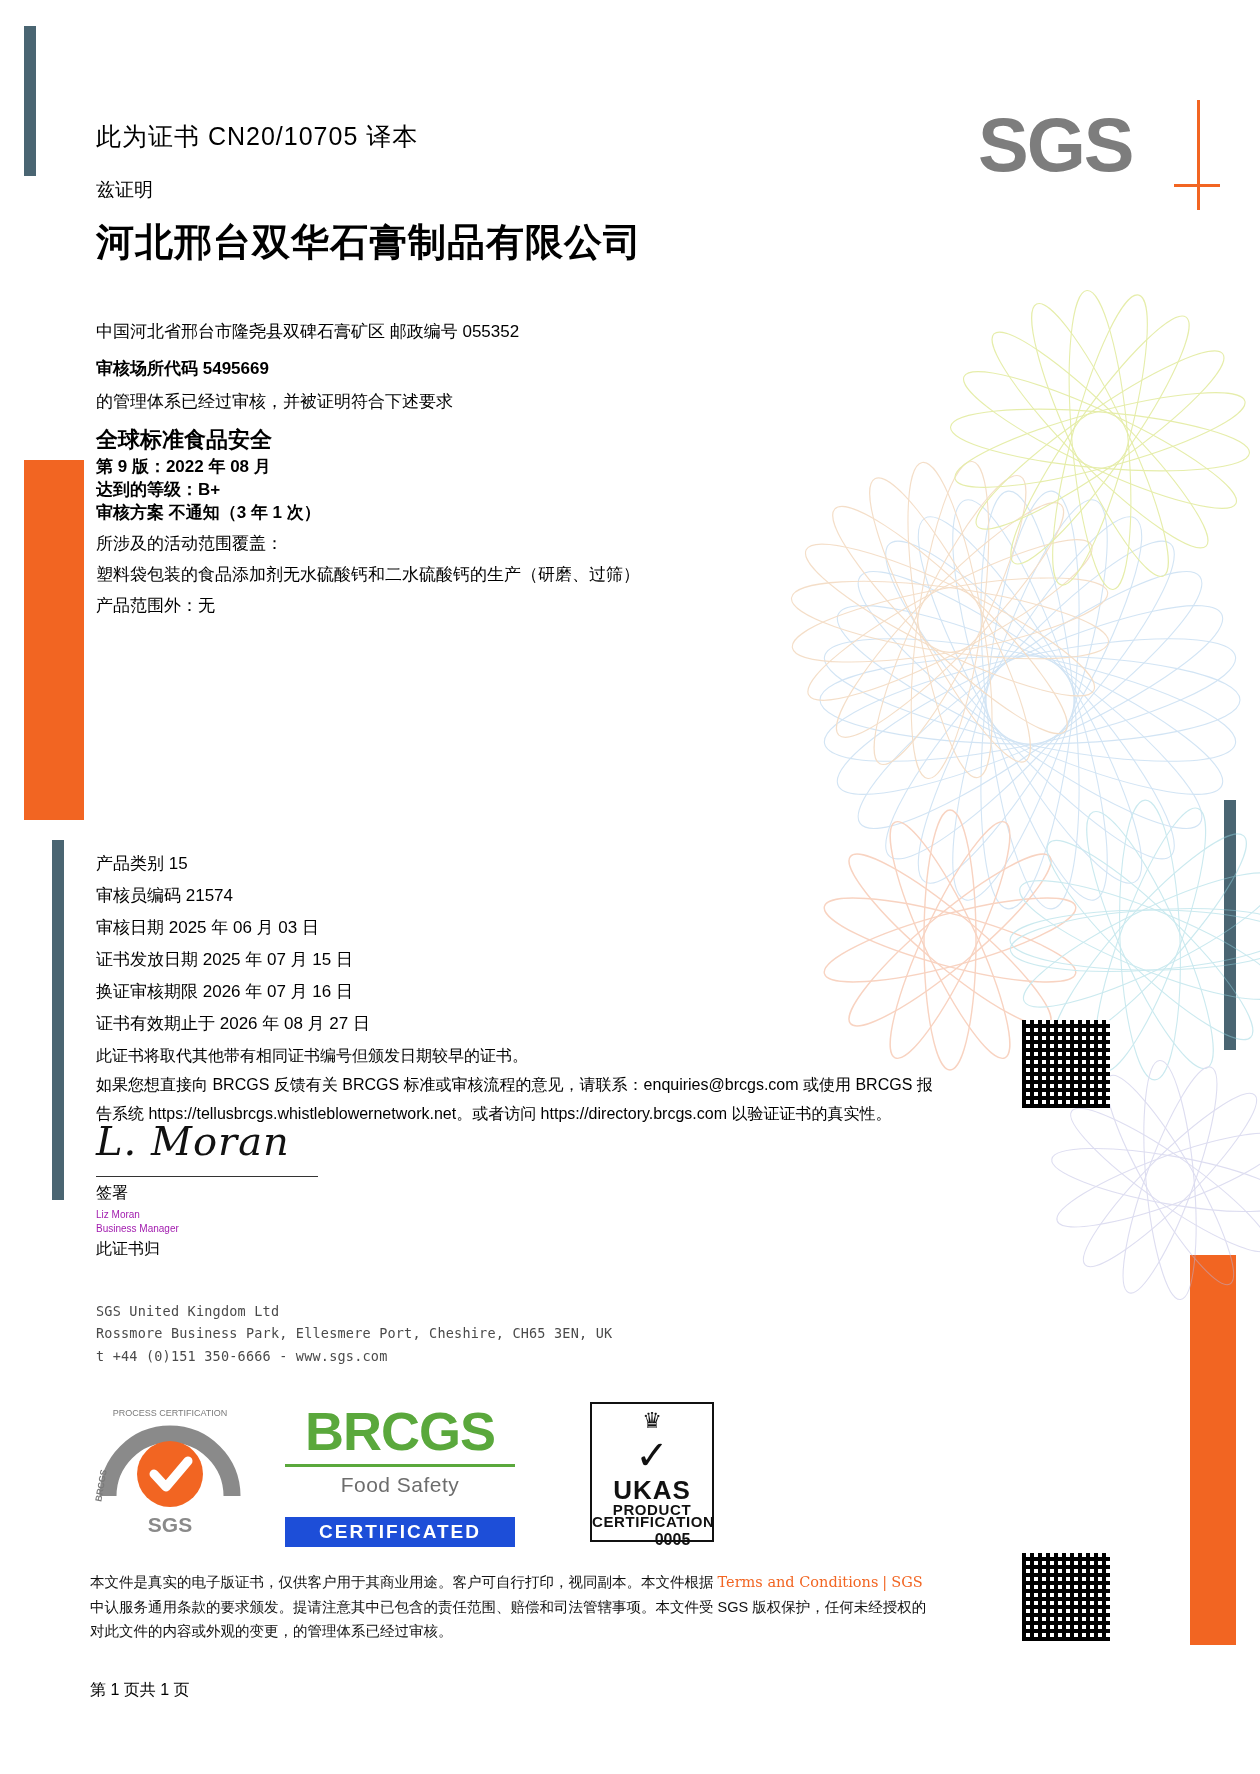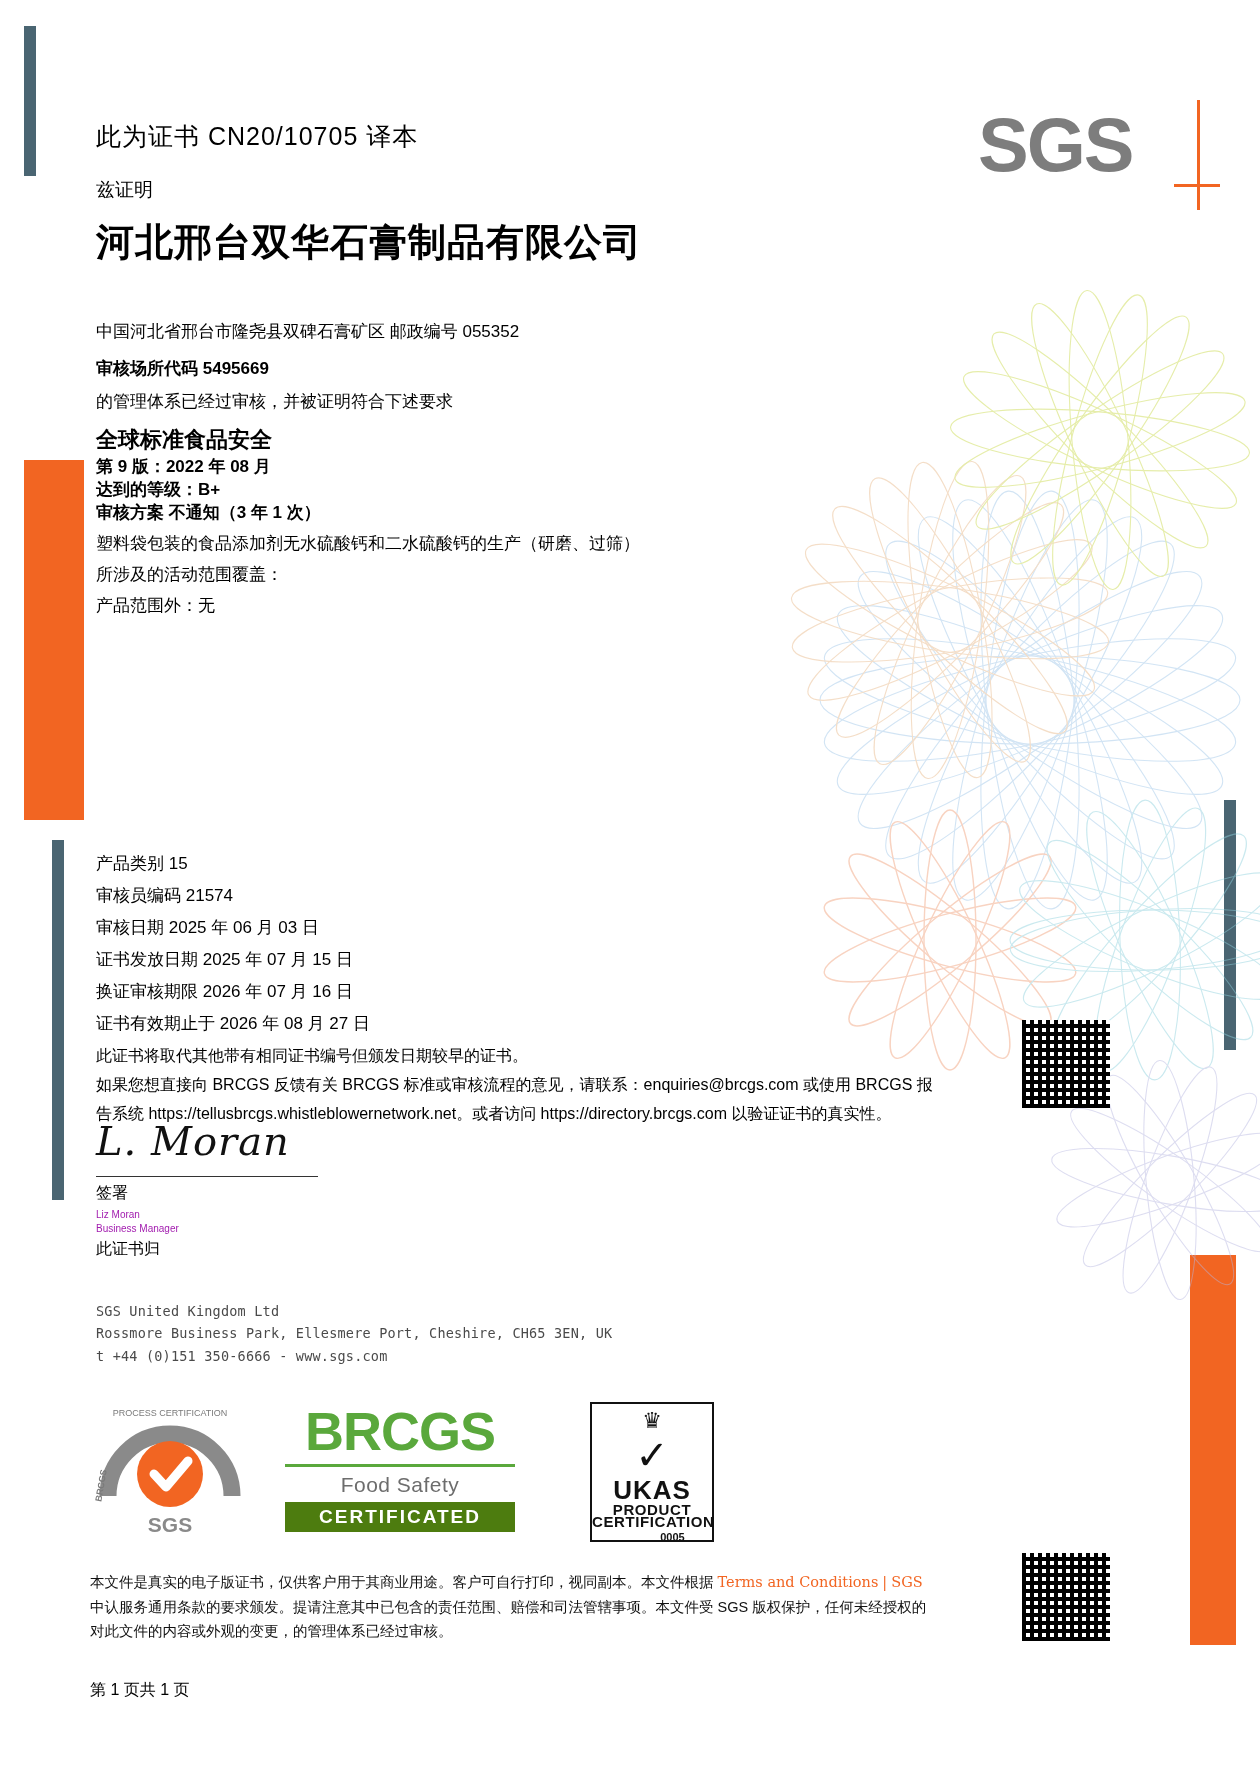--- a/index.html
+++ b/index.html
@@ -275,22 +275,22 @@
     height: 3px;
     background: #5aa83c;
     margin: 4px 0 6px 0;
   }
   .brcgs-sub {
     font-size: 21px;
     color: #6d6d6d;
     letter-spacing: 0.5px;
   }
   .brcgs-cert {
-    margin-top: 5px;
-    background: #4d7c0f;
+    margin-top: 20px;
+    background: #1d4ed8;
     color: #fff;
     font-weight: bold;
     font-size: 19px;
     letter-spacing: 2px;
     padding: 4px 0;
   }
   .logo-ukas {
     position: absolute;
     left: 500px; top: 2px;
     width: 120px; height: 136px;
@@ -319,21 +319,21 @@
   }
   .ukas-sub {
     font-size: 15px;
     font-weight: bold;
     letter-spacing: 0.6px;
     color: #111;
     line-height: 12px;
     text-align: center;
   }
   .ukas-num {
-    font-size: 11px;
+    font-size: 16px;
     font-weight: bold;
     color: #111;
     margin-top: 3px;
     margin-left: 41px;
   }
 
   
   .footer {
     position: absolute;
     left: 90px;
@@ -466,22 +466,22 @@
     <div class="line title-translation">此为证书 CN20/10705 译本</div>
     <div class="line certify-word">兹证明</div>
     <div class="line company-name">河北邢台双华石膏制品有限公司</div>
     <div class="line address">中国河北省邢台市隆尧县双碑石膏矿区 邮政编号 055352</div>
     <div class="line site-code">审核场所代码 5495669</div>
     <div class="line conforms">的管理体系已经过审核，并被证明符合下述要求</div>
     <div class="line standard-name">全球标准食品安全</div>
     <div class="line bold-line">第 9 版：2022 年 08 月</div>
     <div class="line bold-line">达到的等级：B+</div>
     <div class="line bold-line">审核方案 不通知（3 年 1 次）</div>
+    <div class="line scope-line">所涉及的活动范围覆盖：</div>
     <div class="line scope-line">塑料袋包装的食品添加剂无水硫酸钙和二水硫酸钙的生产（研磨、过筛）</div>
-    <div class="line scope-line">所涉及的活动范围覆盖：</div>
     <div class="line scope-line">产品范围外：无</div>
   </div>
 
   <div class="details">
     <div class="d-line">产品类别 15</div>
     <div class="d-line">审核员编码 21574</div>
     <div class="d-line">审核日期 2025 年 06 月 03 日</div>
     <div class="d-line">证书发放日期 2025 年 07 月 15 日</div>
     <div class="d-line">换证审核期限 2026 年 07 月 16 日</div>
     <div class="d-line">证书有效期止于 2026 年 08 月 27 日</div>

